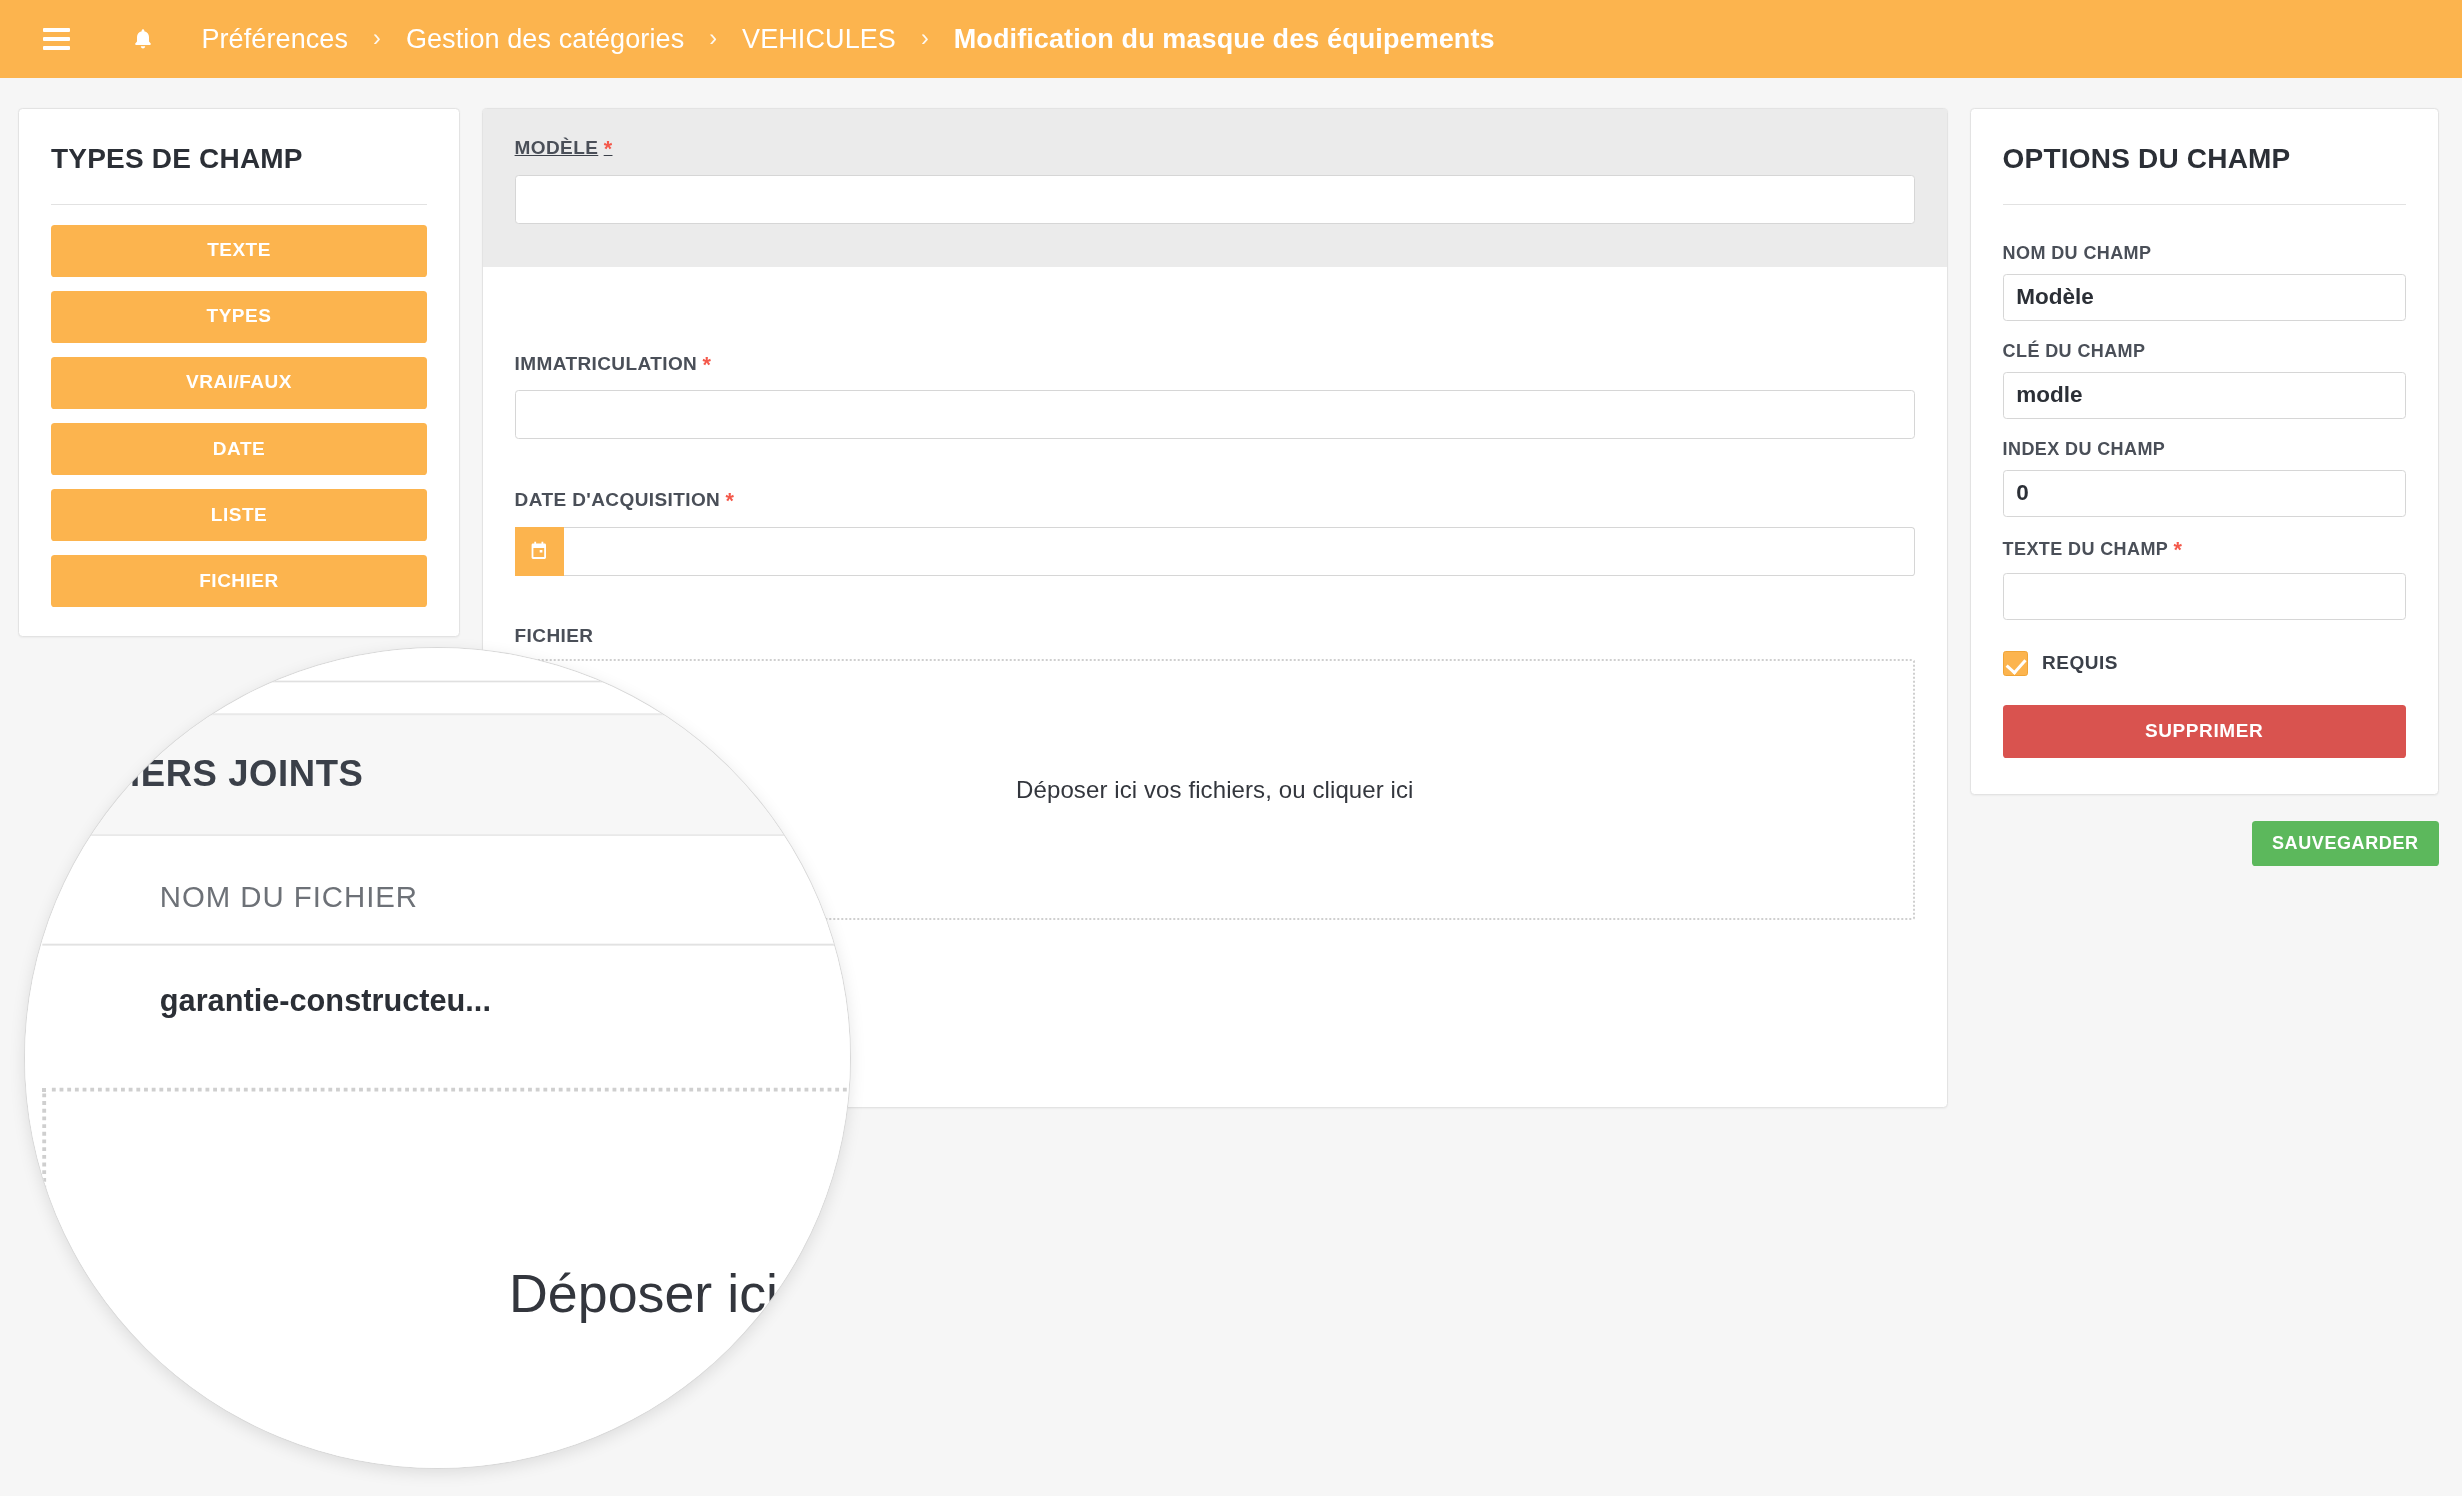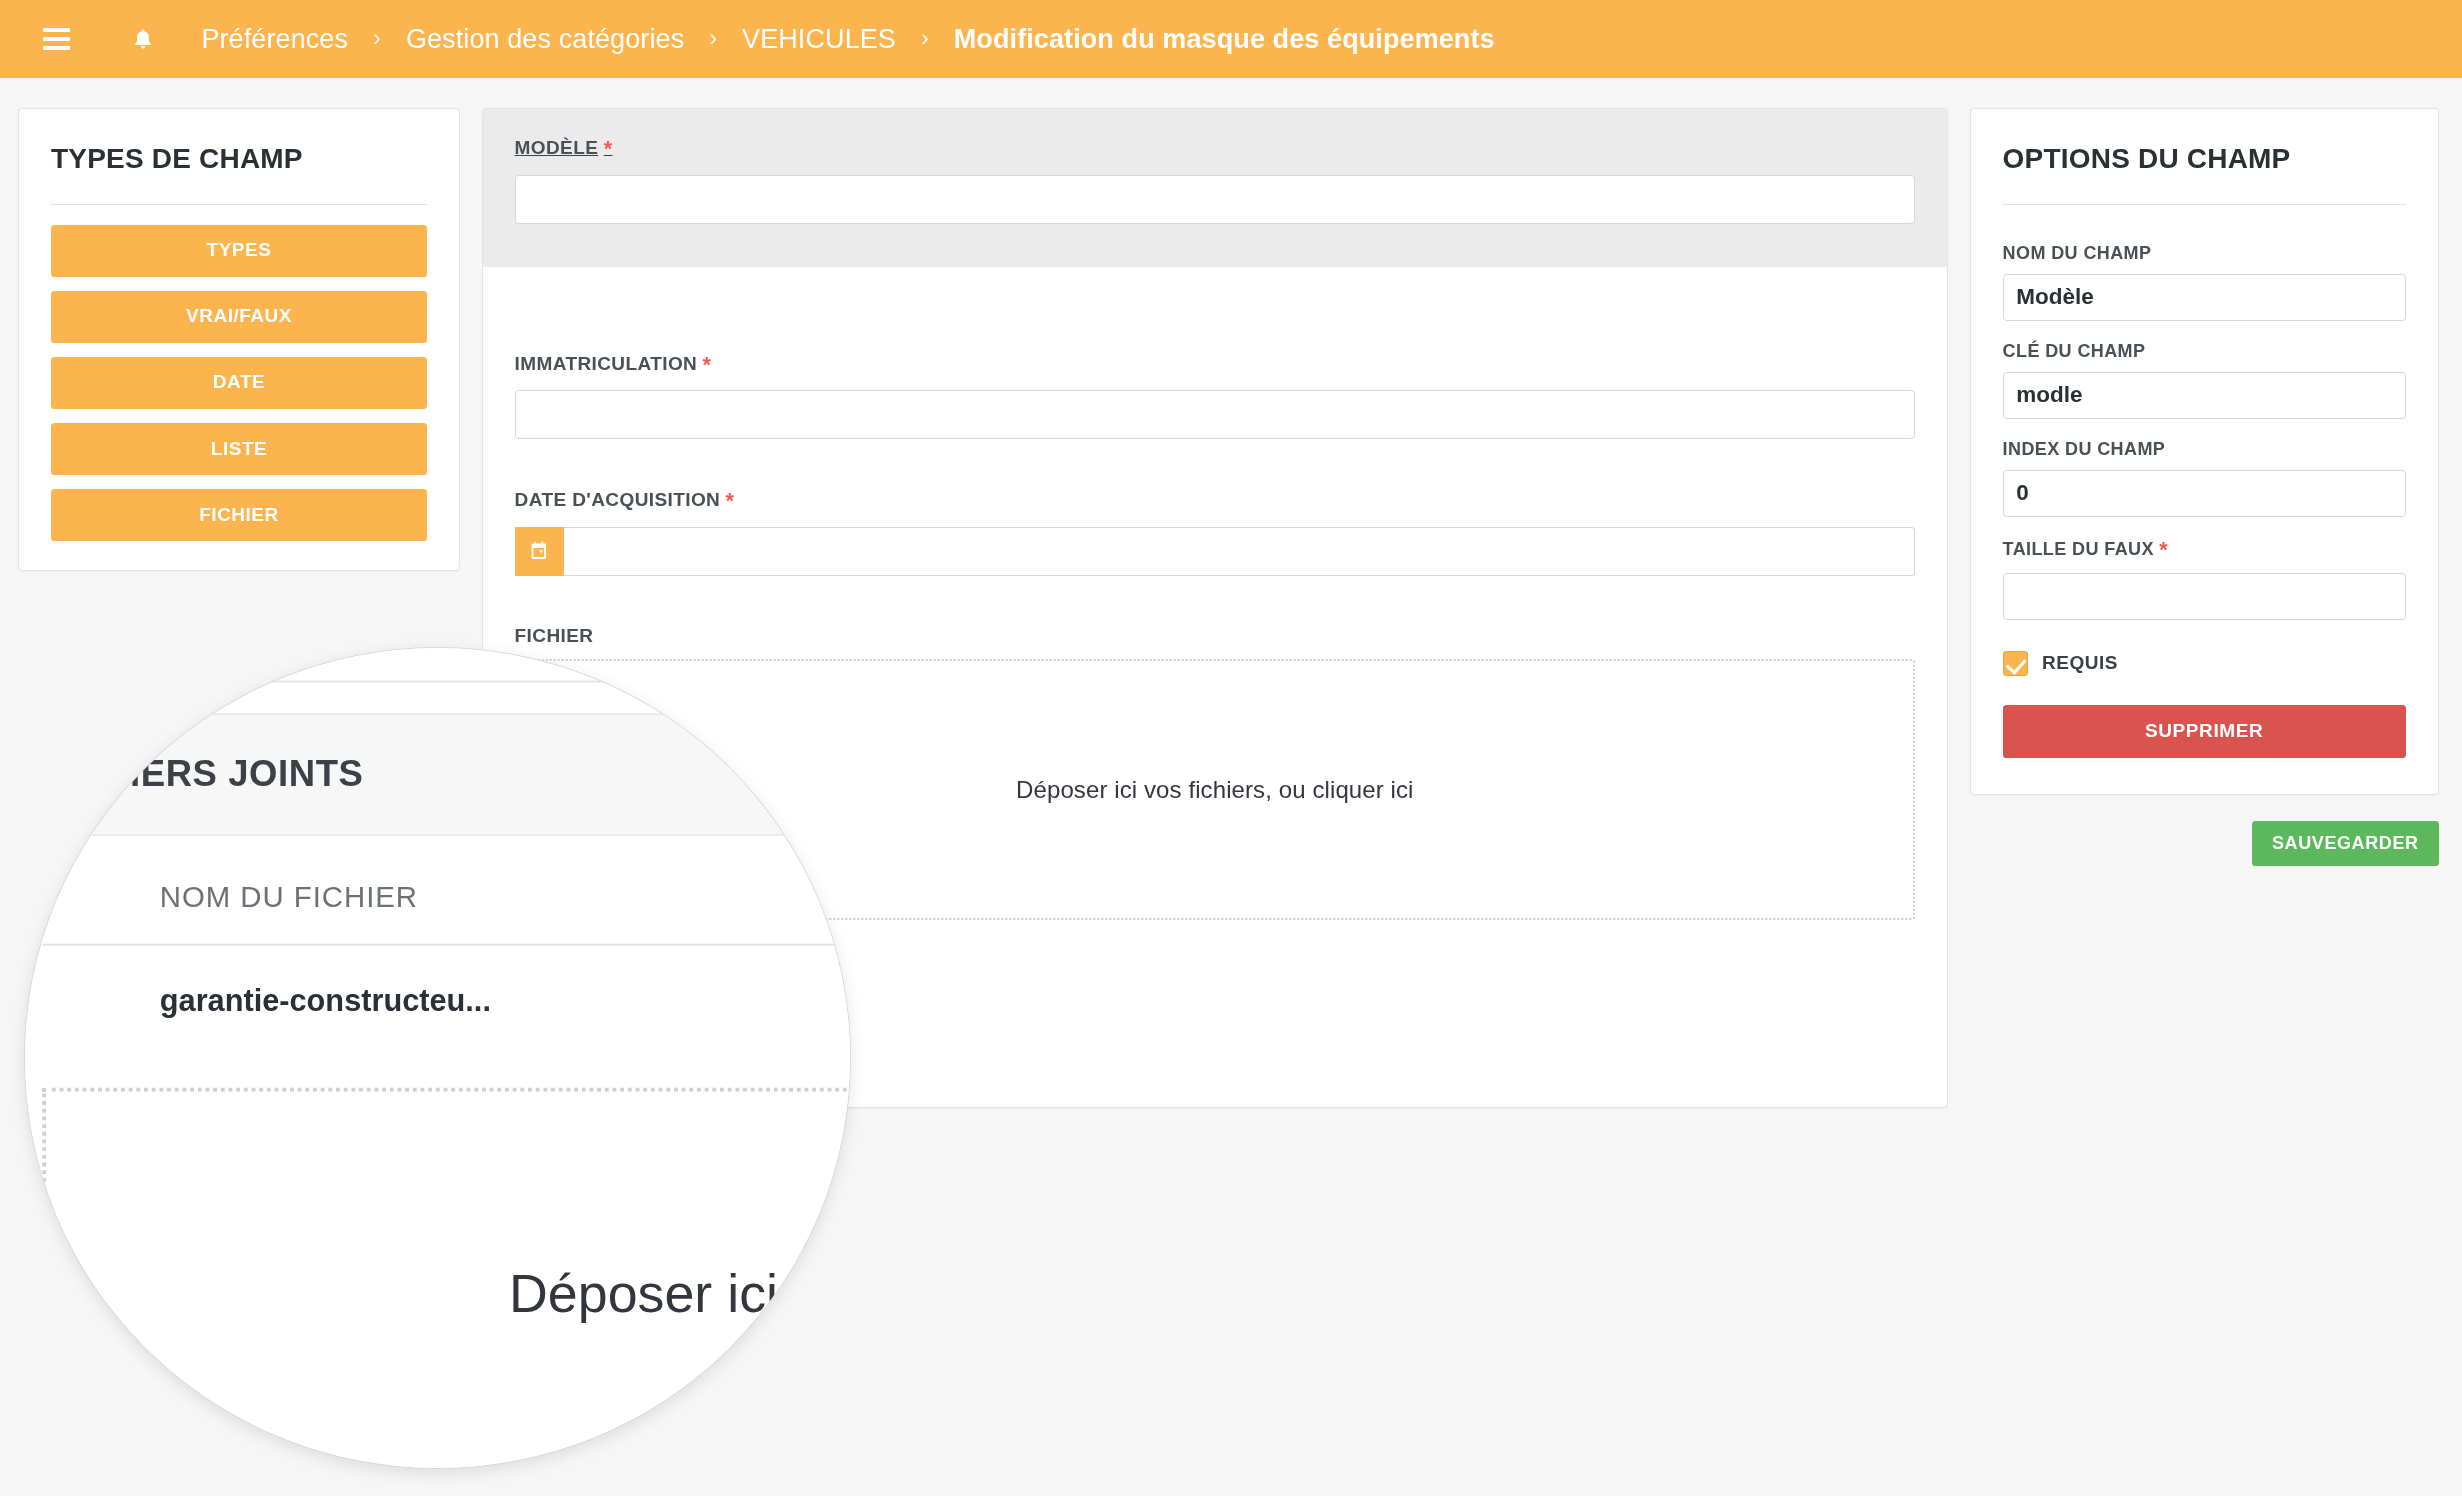--- a/index.html
+++ b/index.html
@@ -269,20 +269,21 @@
   </div>
 </div>
 
 <div class="page">
 
   <div class="col-left">
     <div class="card">
       <div class="panel-title">TYPES DE CHAMP</div>
       <div class="panel-rule"></div>
       <div class="types-list">
+        <button class="type-btn">TEXTE</button>
         <button class="type-btn">TYPES</button>
         <button class="type-btn">VRAI/FAUX</button>
         <button class="type-btn">DATE</button>
         <button class="type-btn">LISTE</button>
         <button class="type-btn">FICHIER</button>
       </div>
     </div>
   </div>
 
   <div class="col-center">
@@ -351,21 +352,21 @@
           <input class="opt-input" type="text" value="modle" style="">
         </div>
 
         <div class="opt-group">
           <label class="opt-label">INDEX DU CHAMP</label>
           <input class="opt-input" type="text" value="0" style="">
         </div>
 
         <div class="opt-group">
           <label class="opt-label">
-            <span>TAILLE DU FAUX</span><span class="req-star">*</span>
+            <span>TEXTE DU CHAMP</span><span class="req-star">*</span>
           </label>
           <input class="opt-input" type="text" value="" style="">
         </div>
 
         <div class="checkrow">
           <span class="checkbox"></span>
           <span class="check-label">REQUIS</span>
         </div>
 
         <button class="btn-delete">SUPPRIMER</button>

